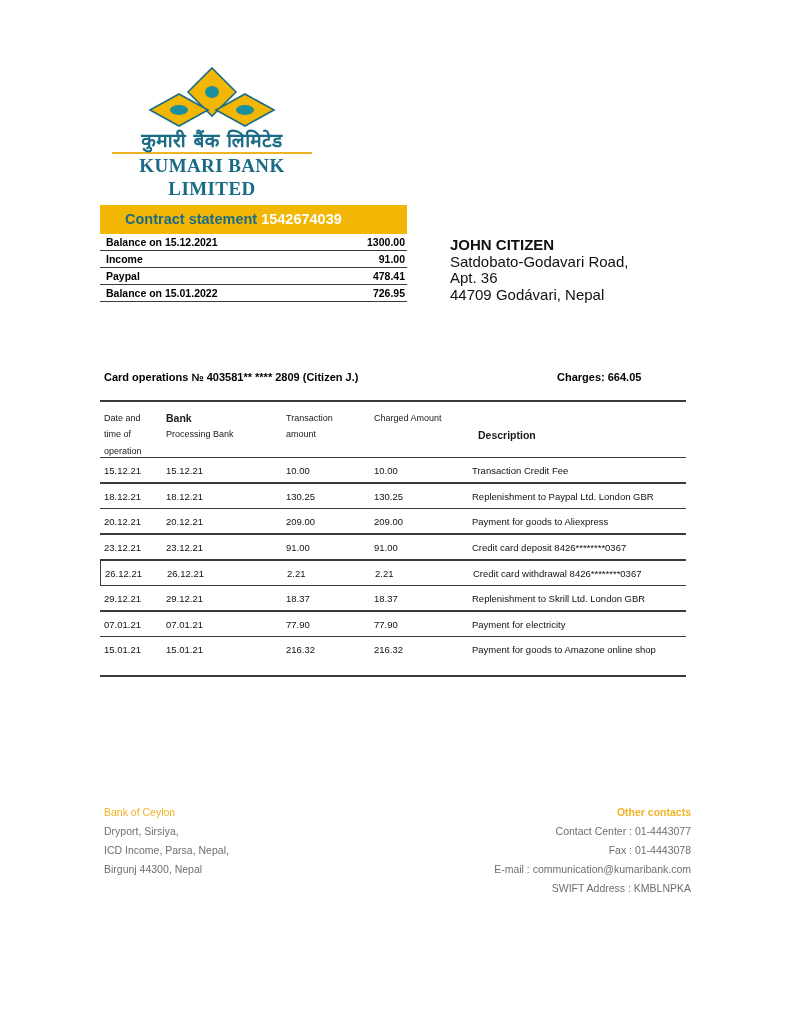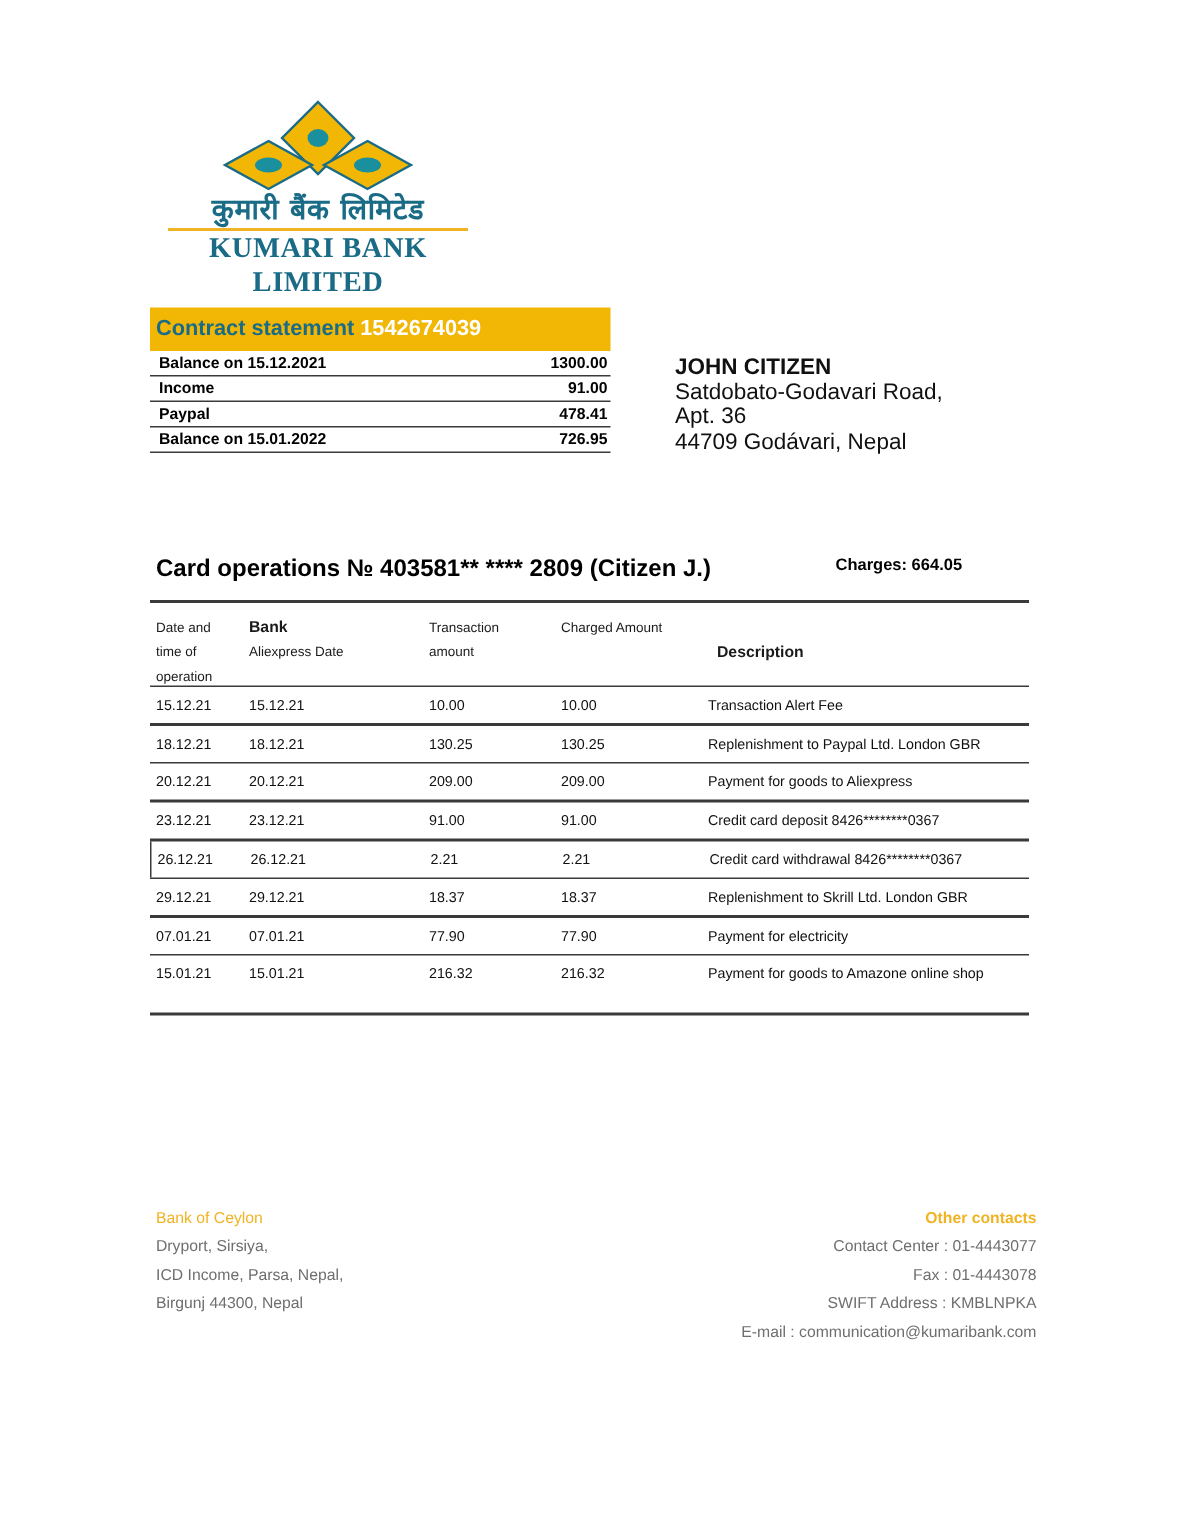--- a/index.html
+++ b/index.html
@@ -76,21 +76,21 @@
   .summary {
     position: absolute;
     left: 100px;
     top: 205px;
     width: 307px;
   }
   .summary-header {
     background: #F2B705;
     height: 29px;
     line-height: 29px;
-    padding-left: 4px;
+    padding-left: 25px;
     box-sizing: border-box;
     font-size: 14.5px;
     font-weight: bold;
   }
   .summary-header .label { color: #1a6b86; }
   .summary-header .number { color: #ffffff; }
 
   .summary-row {
     display: flex;
     justify-content: space-between;
@@ -115,21 +115,21 @@
     color: #111;
     margin-top: 12px;
   }
   .address .name { font-weight: bold; }
 
   
   .ops-title {
     position: absolute;
     left: 104px;
     top: 371px;
-    font-size: 16px;
+    font-size: 11px;
     font-weight: bold;
   }
   .ops-charges {
     position: absolute;
     left: 557px;
     top: 371px;
     font-size: 11px;
     font-weight: bold;
   }
 
@@ -266,39 +266,39 @@
     <div class="rule-thick"></div>
 
     <div class="thead">
       <div class="th th-date">
         <div>Date and</div>
         <div>time of</div>
         <div>operation</div>
       </div>
       <div class="th th-bank">
         <div class="b1">Bank</div>
-        <div>Aliexpress Date</div>
+        <div>Processing Bank</div>
       </div>
       <div class="th th-trans">
         <div>Transaction</div>
         <div>amount</div>
       </div>
       <div class="th th-charge">
         <div>Charged Amount</div>
       </div>
       <div class="th th-desc">Description</div>
     </div>
     <div class="rule-thick"></div>
 
     <div class="trow">
       <span class="cell c-date">15.12.21</span>
       <span class="cell c-bank">15.12.21</span>
       <span class="cell c-trans">10.00</span>
       <span class="cell c-charge">10.00</span>
-      <span class="cell c-desc">Transaction Alert Fee</span>
+      <span class="cell c-desc">Transaction Credit Fee</span>
     </div>
     <div class="rule-thick"></div>
 
     <div class="trow">
       <span class="cell c-date">18.12.21</span>
       <span class="cell c-bank">18.12.21</span>
       <span class="cell c-trans">130.25</span>
       <span class="cell c-charge">130.25</span>
       <span class="cell c-desc">Replenishment to Paypal Ltd. London GBR</span>
     </div>
@@ -364,17 +364,17 @@
     <div class="title">Bank of Ceylon</div>
     <div>Dryport, Sirsiya,</div>
     <div>ICD Income, Parsa, Nepal,</div>
     <div>Birgunj 44300, Nepal</div>
   </div>
 
   <div class="footer-right">
     <div class="title">Other contacts</div>
     <div>Contact Center : 01-4443077</div>
     <div>Fax : 01-4443078</div>
+    <div>E-mail : communication@kumaribank.com</div>
     <div>SWIFT Address : KMBLNPKA</div>
-    <div>E-mail : communication@kumaribank.com</div>
   </div>
 
 </div>
 
 </body></html>

